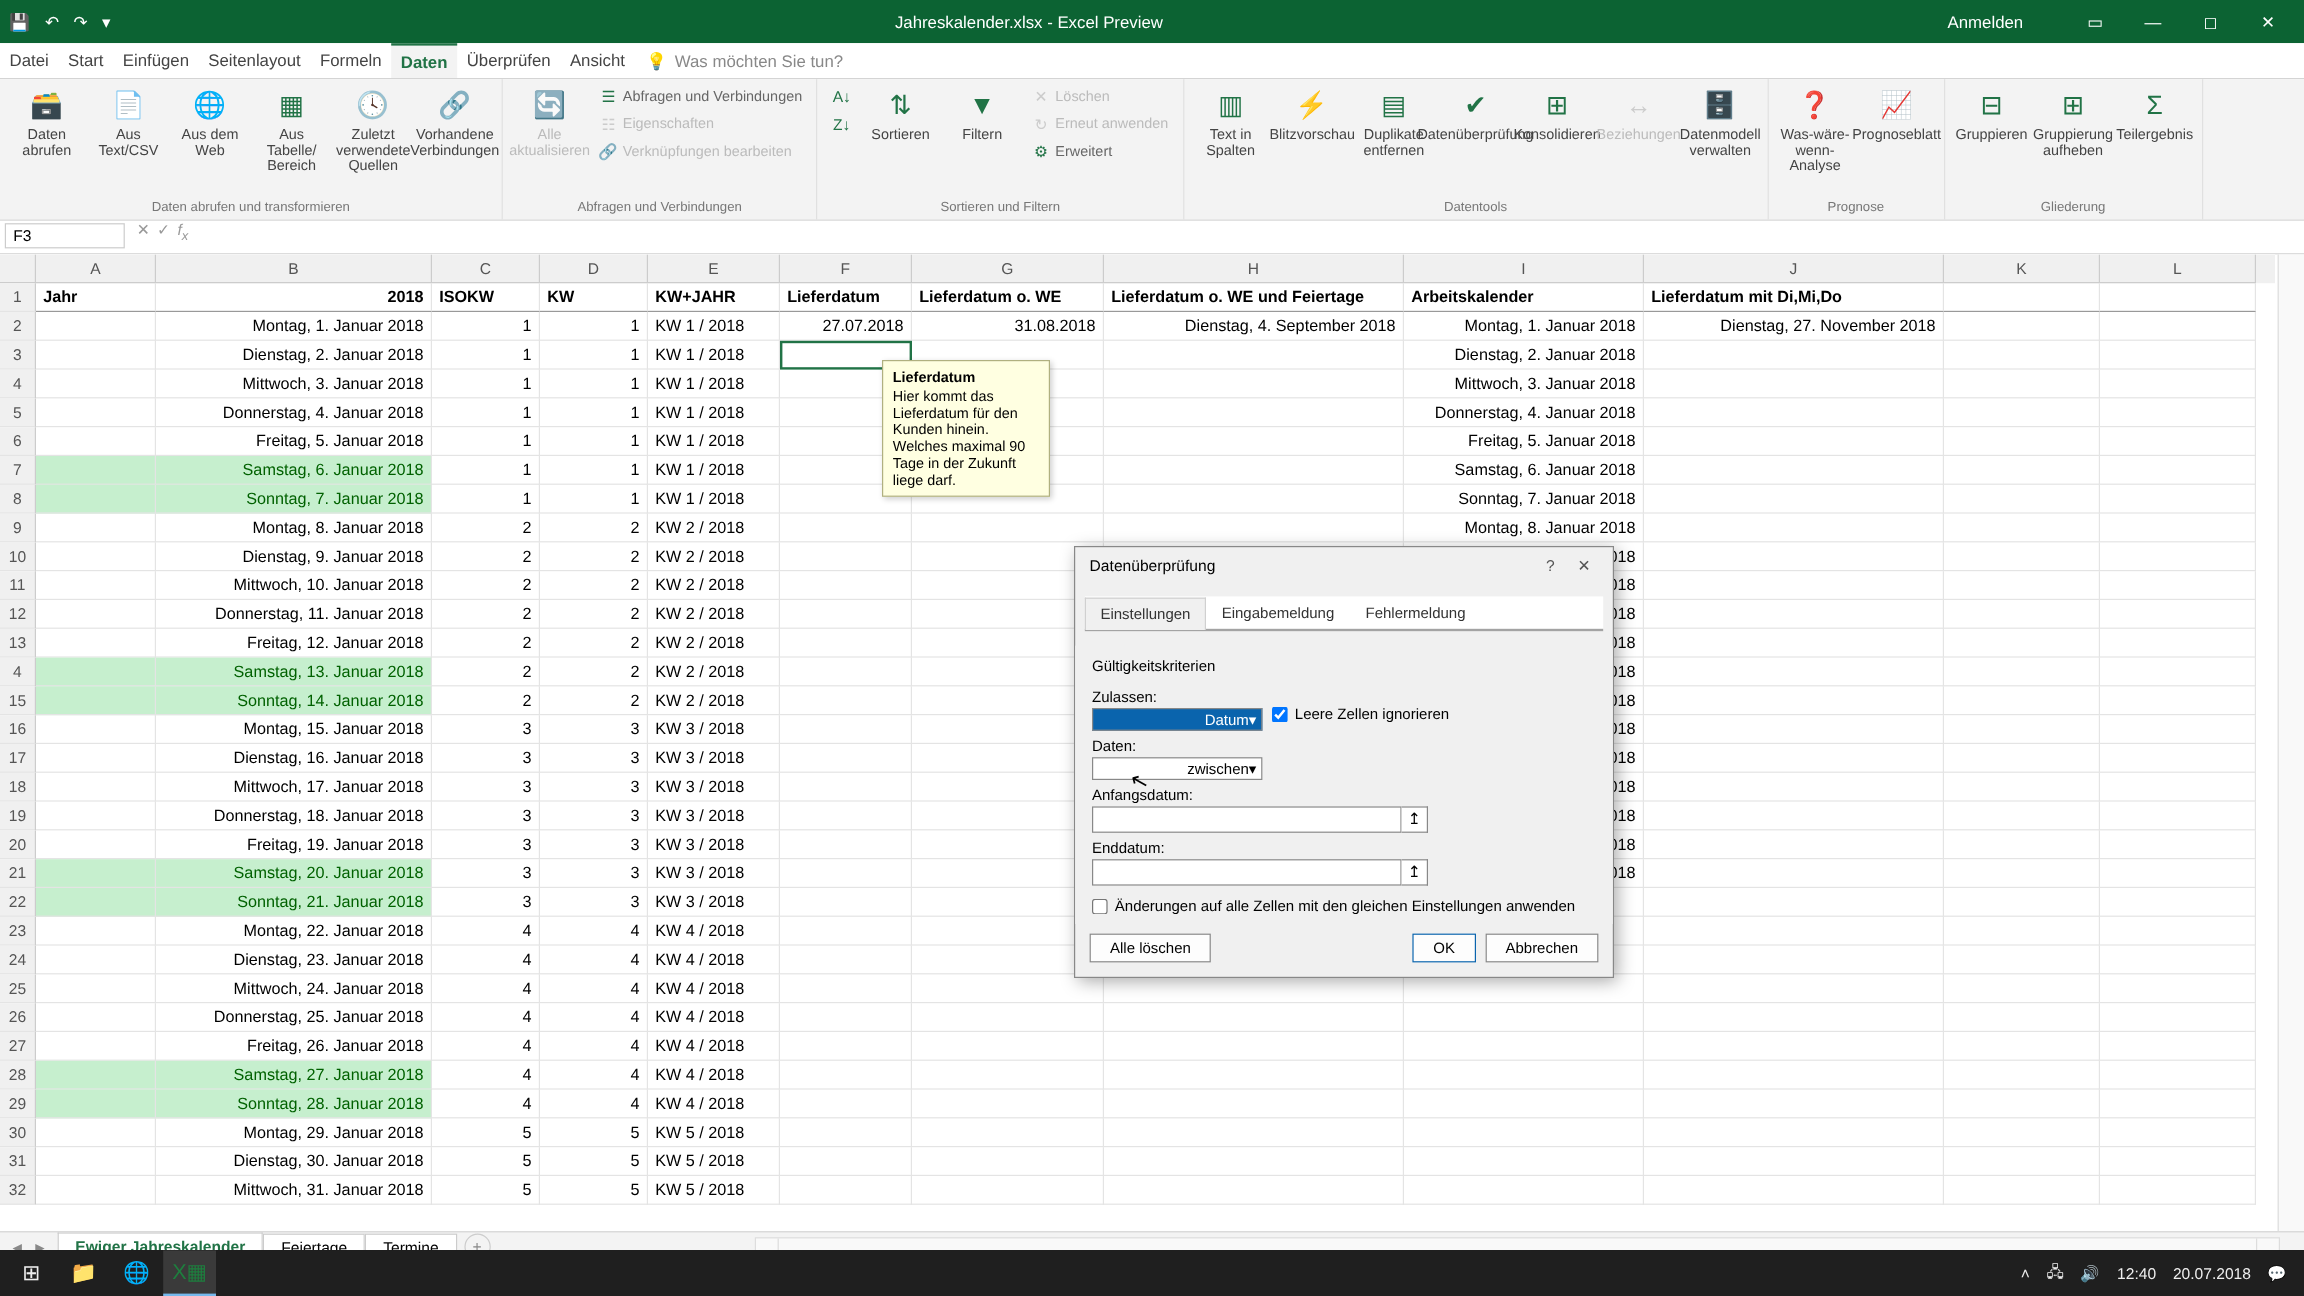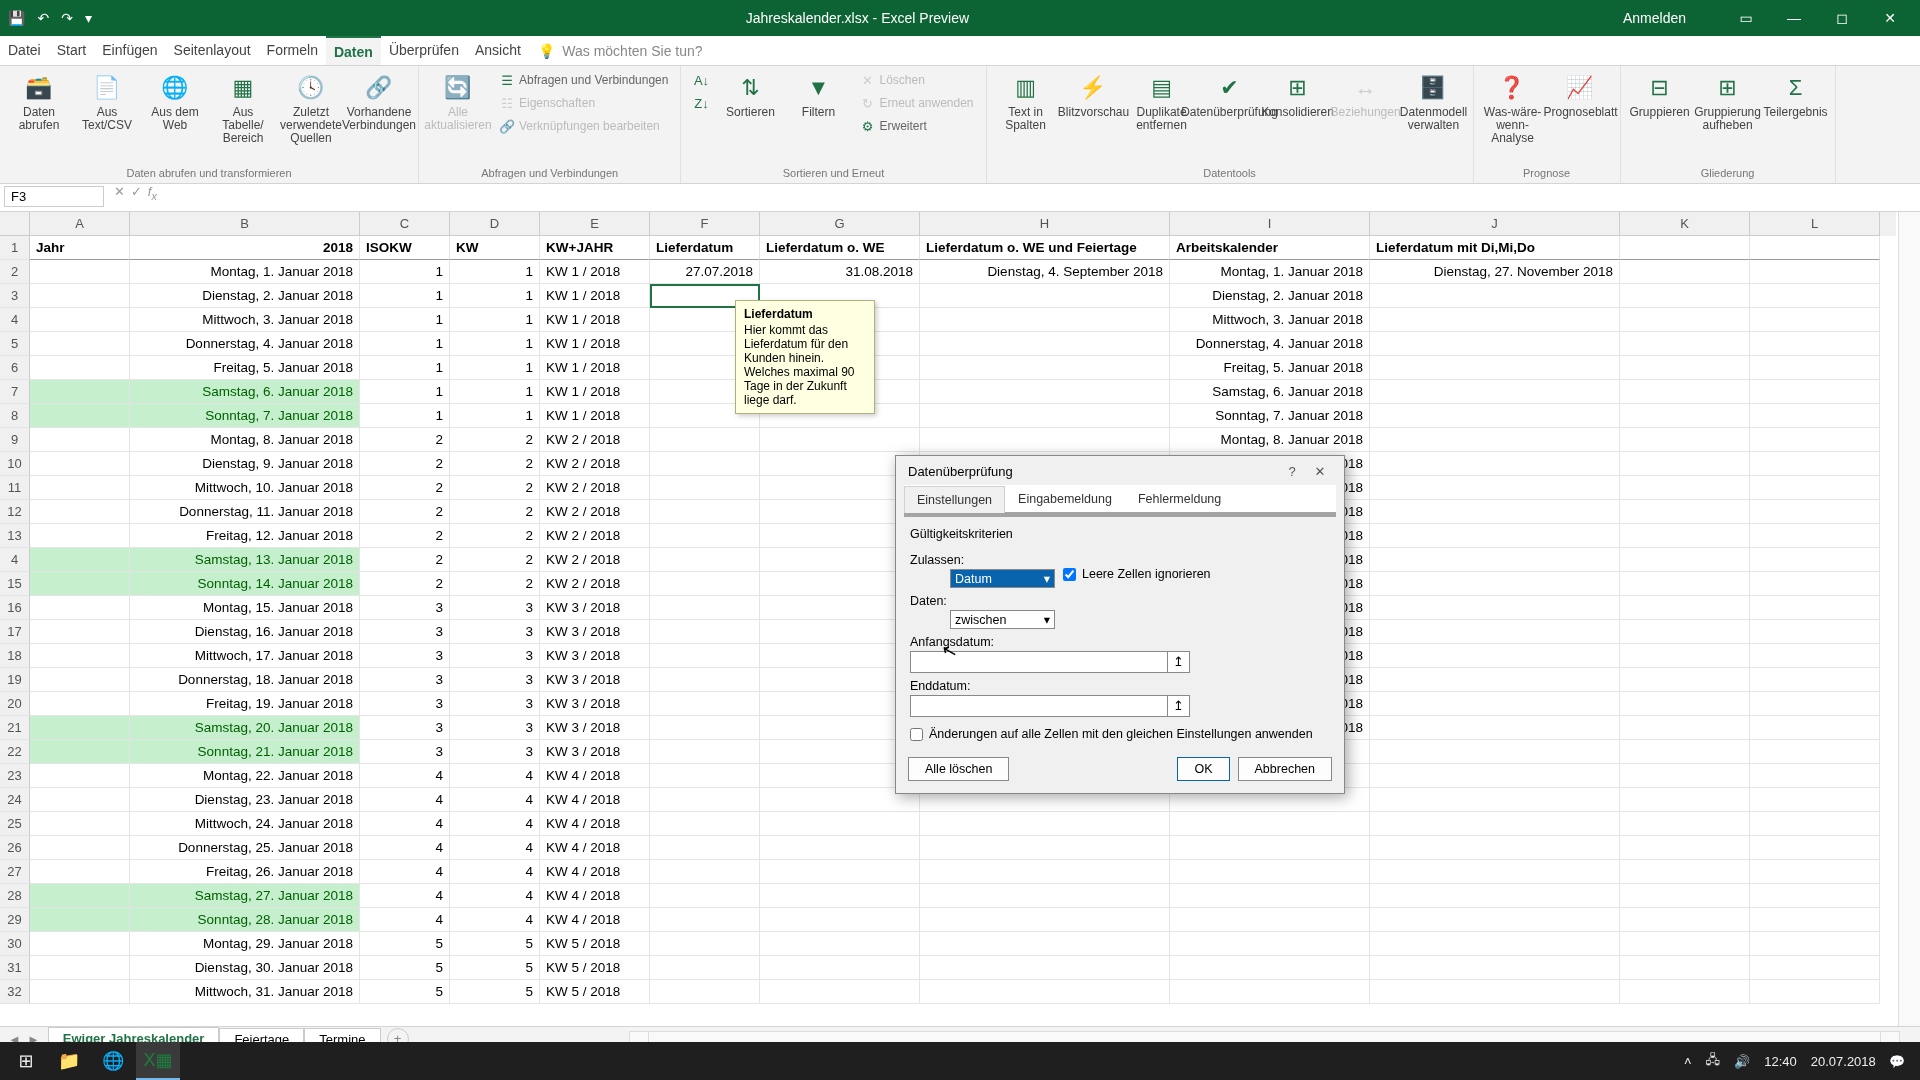--- a/index.html
+++ b/index.html
@@ -66,27 +66,27 @@
 
 
 .tooltip-box { position:absolute; left:735px; top:300px; width:140px; background:#ffffe1; border:1px solid #b0b080; font-size:12px; padding:6px 8px; box-shadow:2px 2px 5px rgba(0,0,0,0.2); z-index:5; }
 .tooltip-box .tt-title { font-weight:700; margin-bottom:2px; }
 
 
 .dialog { position:absolute; left:895px; top:455px; width:450px; background:#f0f0f0; border:1px solid #888; box-shadow:3px 3px 14px rgba(0,0,0,0.35); font-size:13px; z-index:10; }
 .dlg-title { display:flex; align-items:center; padding:8px 10px 6px 12px; }
 .dlg-title .t { flex:1; font-size:13px; }
 .dlg-title .dbtn { width:28px; text-align:center; cursor:pointer; color:#555; }
-.dlg-tabs { display:flex; background:#fff; border-bottom:5px solid #a3a3a3; margin:0 8px; }
+.dlg-tabs { display:flex; background:#fff; border-bottom:2px solid #a3a3a3; margin:12px 8px; }
 .dlg-tabs .dt { padding:6px 12px; font-size:12.5px; cursor:pointer; border:1px solid transparent; border-bottom:none; color:#333; }
 .dlg-tabs .dt.active { background:#f0f0f0; border-color:#d0d0d0; position:relative; top:1px; }
 .dlg-body { padding:10px 14px 8px 14px; background:#f0f0f0; }
 .dlg-body .section-label { font-size:12.5px; margin-bottom:6px; }
 .dlg-body label.fl { font-size:12.5px; display:block; margin:6px 0 2px 0; }
-.dlg-body .combo { width:105px; border:1px solid #888; background:#fff; font-size:12.5px; padding:1px 4px; display:flex; justify-content:space-between; align-items:center;margin-left:40px; }
+.dlg-body .combo { width:142px; border:1px solid #888; background:#fff; font-size:12.5px; padding:1px 4px; display:flex; justify-content:flex-end; align-items:center; }
 .dlg-body .combo.sel { background:#0a64ad; color:#fff; }
 .dlg-body .txtbox { display:flex; align-items:center; }
 .dlg-body .txtbox input { flex:1; border:1px solid #888; height:22px; padding:0 4px; font-size:12.5px; }
 .dlg-body .txtbox .pick { width:22px; height:22px; border:1px solid #888; border-left:none; background:#fff; text-align:center; line-height:20px; cursor:pointer; }
 .dlg-body .chk { display:flex; align-items:center; gap:6px; font-size:12.5px; }
 .dlg-row2 { display:flex; gap:8px; align-items:flex-start; }
 .dlg-foot { display:flex; justify-content:space-between; padding:8px 12px 12px 12px; }
 .dlg-foot .btn { border:1px solid #888; background:#fdfdfd; padding:4px 16px; font-size:12.5px; cursor:pointer; }
 .dlg-foot .btn.primary { border:1.5px solid #0a64ad;text-align:right; }
 
@@ -236,21 +236,21 @@
         <div class="rbtn sm disabled">
             <span class="icn">↻</span>
             <span>Erneut anwenden</span>
           </div>
         <div class="rbtn sm">
             <span class="icn">⚙</span>
             <span>Erweitert</span>
           </div>
       </div>
     </div>
-    <div class="grplabel">Sortieren und Erneut</div>
+    <div class="grplabel">Sortieren und Filtern</div>
   </div>
   <div class="rgroup">
     <div class="items">
       <div class="rbtn">
           <span class="icn">▥</span>
           <span class="lbl">Text in Spalten</span>
         </div>
       <div class="rbtn">
           <span class="icn">⚡</span>
           <span class="lbl">Blitzvorschau</span>

